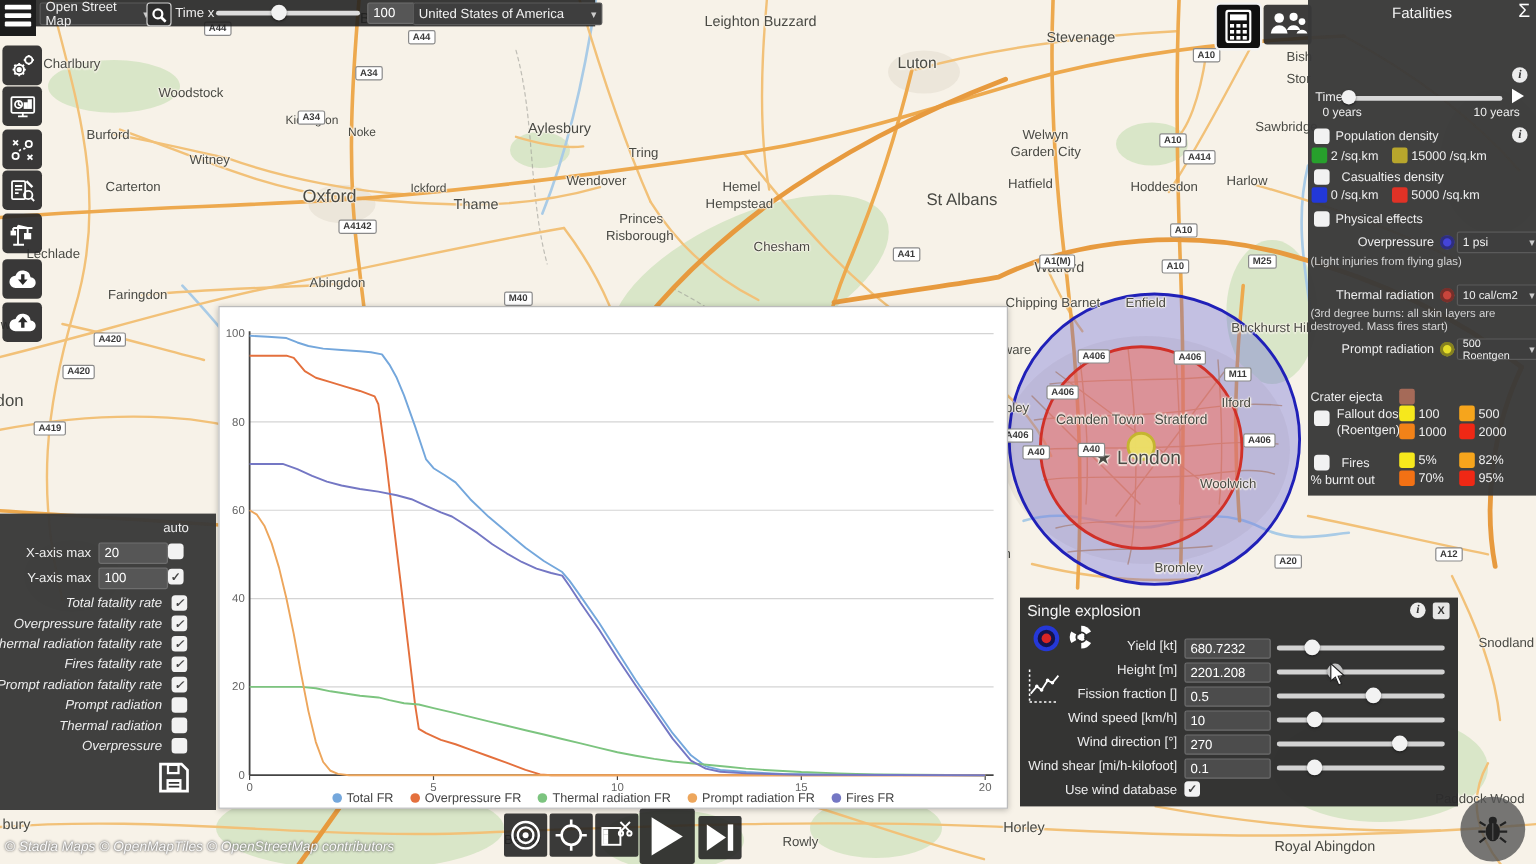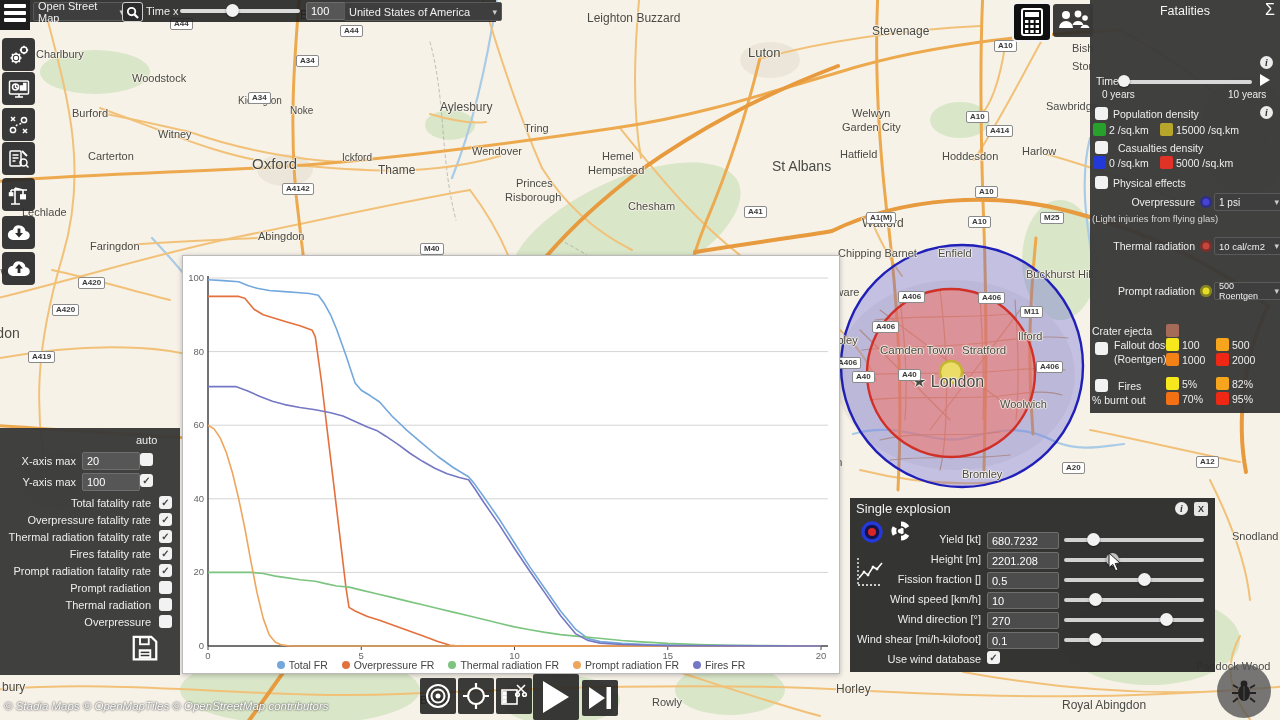--- a/index.html
+++ b/index.html
@@ -52,21 +52,21 @@
   .cb.checked::after{content:"✓";}
   .abs{position:absolute;}
   .swatch{position:absolute;width:13px;height:13px;border-radius:2px;}
   .ind{position:absolute;width:12px;height:12px;border-radius:50%;box-shadow:inset 0 0 0 2.5px rgba(20,20,20,0.45);}
   .note{position:absolute;font-size:9.5px;color:#d6d6d6;line-height:11px;width:186px;}
   .rlabel{position:absolute;text-align:right;}
   #fat-play{position:absolute;width:0;height:0;border-left:10px solid #fff;border-top:6px solid transparent;border-bottom:6px solid transparent;}
   
   #axis-panel{left:0;top:428px;width:180px;height:247px;z-index:10;overflow:hidden;font-size:11px;}
   #axis-rows{position:absolute;left:0;top:66px;width:180px;}
-  .axis-row{display:flex;justify-content:flex-end;align-items:center;height:17px;padding-right:8px;}
+  .axis-row{display:flex;justify-content:flex-end;align-items:center;height:17px;padding-right:24px;font-style:italic;}
   .axis-row .lbl{margin-right:8px;white-space:nowrap;}
   
   #chart-panel{position:absolute;left:182px;top:255px;width:656px;height:417px;background:#fff;
     border:1px solid #bbb;box-shadow:0 1px 5px rgba(0,0,0,.25);z-index:5;}
   #legend{position:absolute;left:0;bottom:2px;width:100%;display:flex;justify-content:center;gap:14px;
     font-size:10.5px;color:#444;align-items:center;}
   .leg-item{display:flex;align-items:center;gap:4px;}
   .leg-dot{width:8px;height:8px;border-radius:50%;}
   
   #explosion{left:850px;top:498px;width:365px;height:174px;z-index:10;background:rgba(44,44,44,0.96);}
@@ -471,20 +471,21 @@
     <div class="dd" style="left:124px;top:193px;width:60px;height:16px;font-size:10px">
       <span>1 psi</span>
     </div>
     <div class="note" style="left:2px;top:213px">(Light injuries from flying glas)</div>
 
     <span class="rlabel" style="left:0;top:240px;width:105px">Thermal radiation</span>
     <span class="ind" style="left: 110px; top: 240px; background: rgb(200, 69, 60);"></span>
     <div class="dd" style="left:124px;top:237px;width:60px;height:16px;font-size:9.5px">
       <span>10 cal/cm2</span>
     </div>
+    <div class="note" style="left:2px;top:256px">(3rd degree burns: all skin layers are destroyed. Mass fires start)</div>
 
     <span class="rlabel" style="left:0;top:285px;width:105px">Prompt radiation</span>
     <span class="ind" style="left: 110px; top: 285px; background: rgb(228, 220, 40);"></span>
     <div class="dd" style="left:124px;top:282px;width:60px;height:16px;font-size:9px">
       <span>500 Roentgen</span>
     </div>
 
     <span class="abs" style="left:2px;top:325px">Crater ejecta</span>
     <span class="swatch" style="left: 76px; top: 324px; background: rgb(165, 106, 88);"></span>
 

